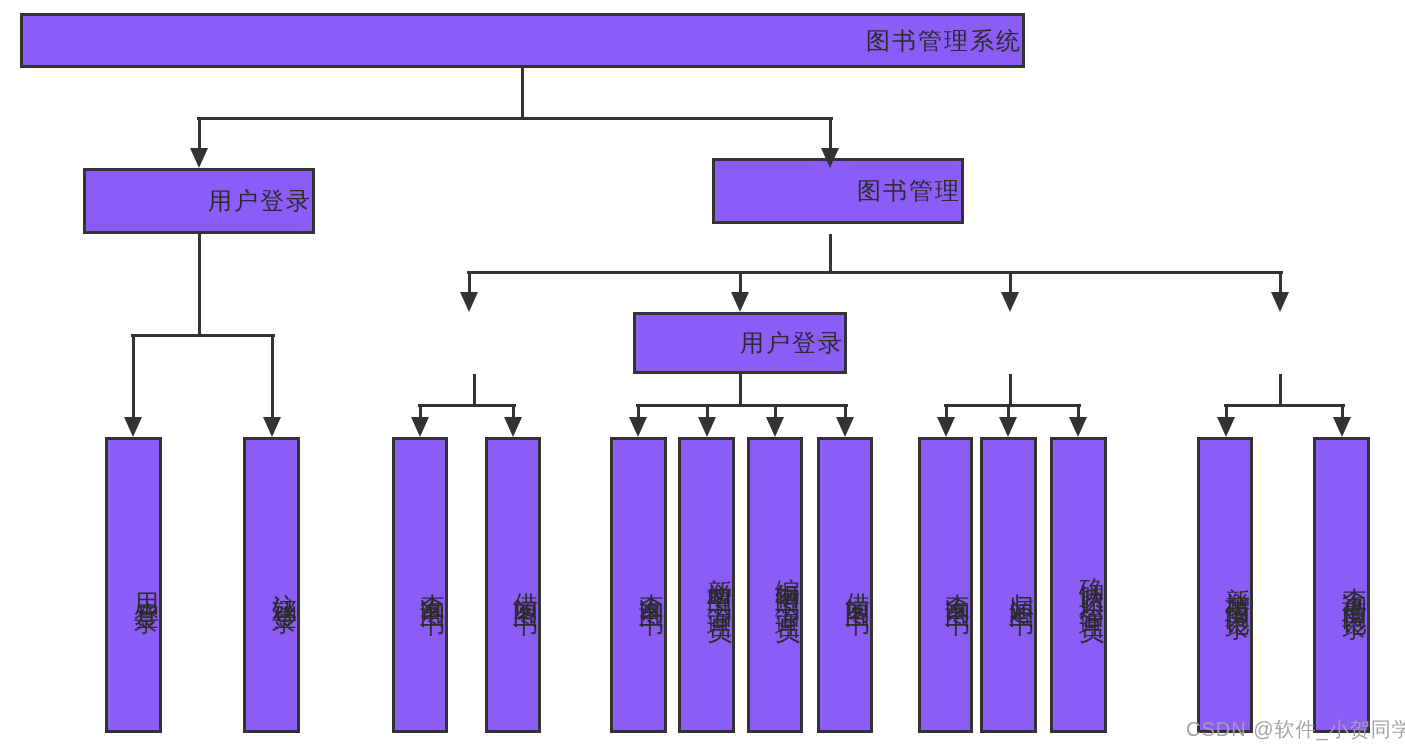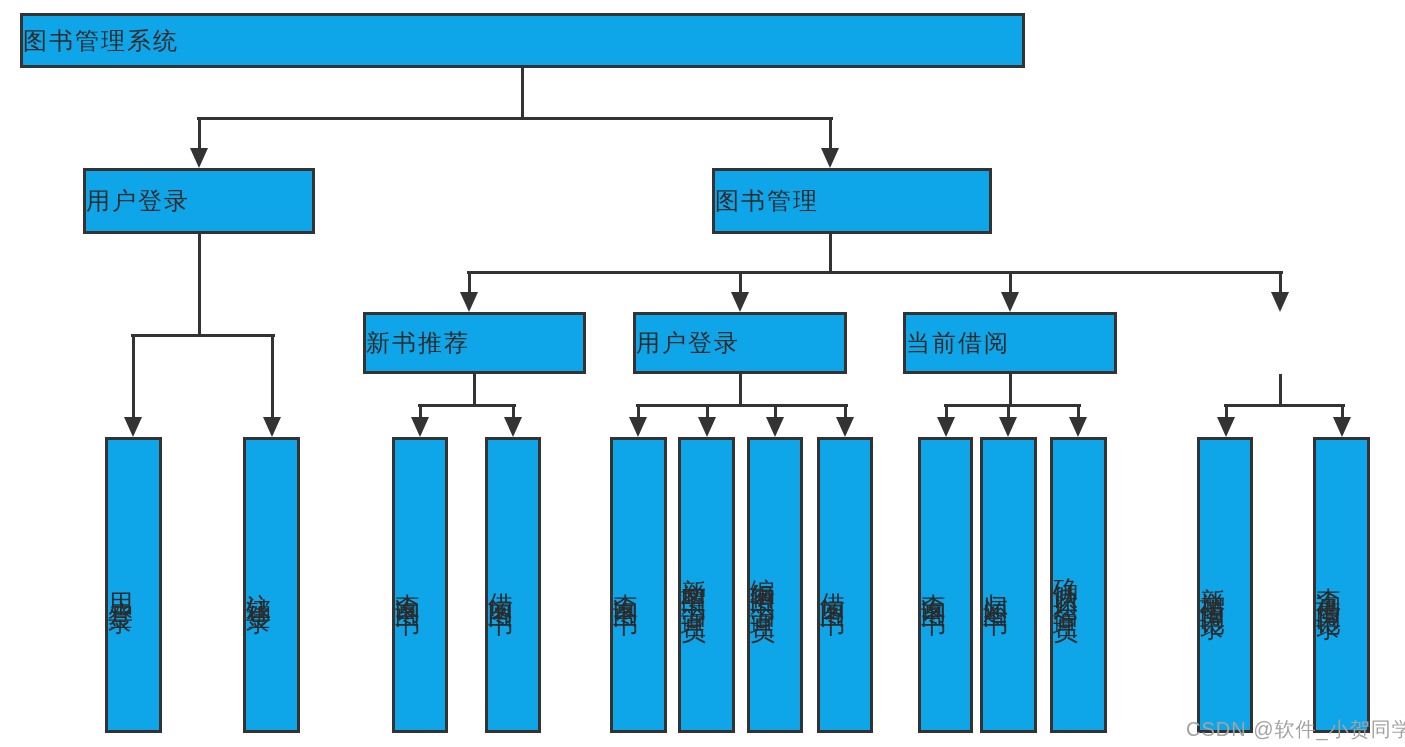--- a/index.html
+++ b/index.html
@@ -8,28 +8,28 @@
     --wm:#a3a3a3;
     --bg:#ffffff;
   }
   html,body{margin:0;padding:0;background:var(--bg);}
   .canvas{
     position:relative;width:1405px;height:747px;background:var(--bg);
     font-family:"Liberation Sans","DejaVu Sans",sans-serif;overflow:hidden;
   }
   .node{
     position:absolute;box-sizing:border-box;border:3px solid var(--line);
-    background:#0ea5e9;display:flex;align-items:center;justify-content:flex-start;
+    background:#8b5cf6;display:flex;align-items:center;justify-content:flex-end;
     color:var(--text);
   }
   .node span{display:block;}
   .hnode span{font-size:24px;letter-spacing:2px;white-space:nowrap;}
   .root {left:20px;  top:13px;  width:1005px;height:55px;}
   .l2a  {left:83px;  top:168px; width:232px; height:66px;}
-  .l2b  {left:712px; top:168px; width:280px; height:66px;}
+  .l2b  {left:712px; top:158px; width:252px; height:66px;}
   .l3a  {left:363px; top:312px; width:223px; height:62px;}
   .l3b  {left:633px; top:312px; width:214px; height:62px;}
   .l3c  {left:903px; top:312px; width:214px; height:62px;}
   .l3d  {left:1173px;top:312px; width:214px; height:62px;}
   .leaf {top:437px;height:296px;}
   .leaf span{
     writing-mode:vertical-rl;text-orientation:mixed;
     font-size:25px;letter-spacing:6px;line-height:1;white-space:nowrap;
   }
   .lf0 {left:105px; width:57px;}
@@ -65,28 +65,22 @@
     <span>图书管理系统</span>
   </div>
 
   <div class="node hnode l2a">
     <span>用户登录</span>
   </div>
   <div class="node hnode l2b">
     <span>图书管理</span>
   </div>
 
-  <div class="node hnode l3a">
-    <span>新书推荐</span>
-  </div>
   <div class="node hnode l3b">
     <span>用户登录</span>
-  </div>
-  <div class="node hnode l3c">
-    <span>当前借阅</span>
   </div>
 
   <div class="node leaf lf0">
     <span>用户登录</span>
   </div>
   <div class="node leaf lf1">
     <span>注销登录</span>
   </div>
   <div class="node leaf lf2">
     <span>查询图书</span>

